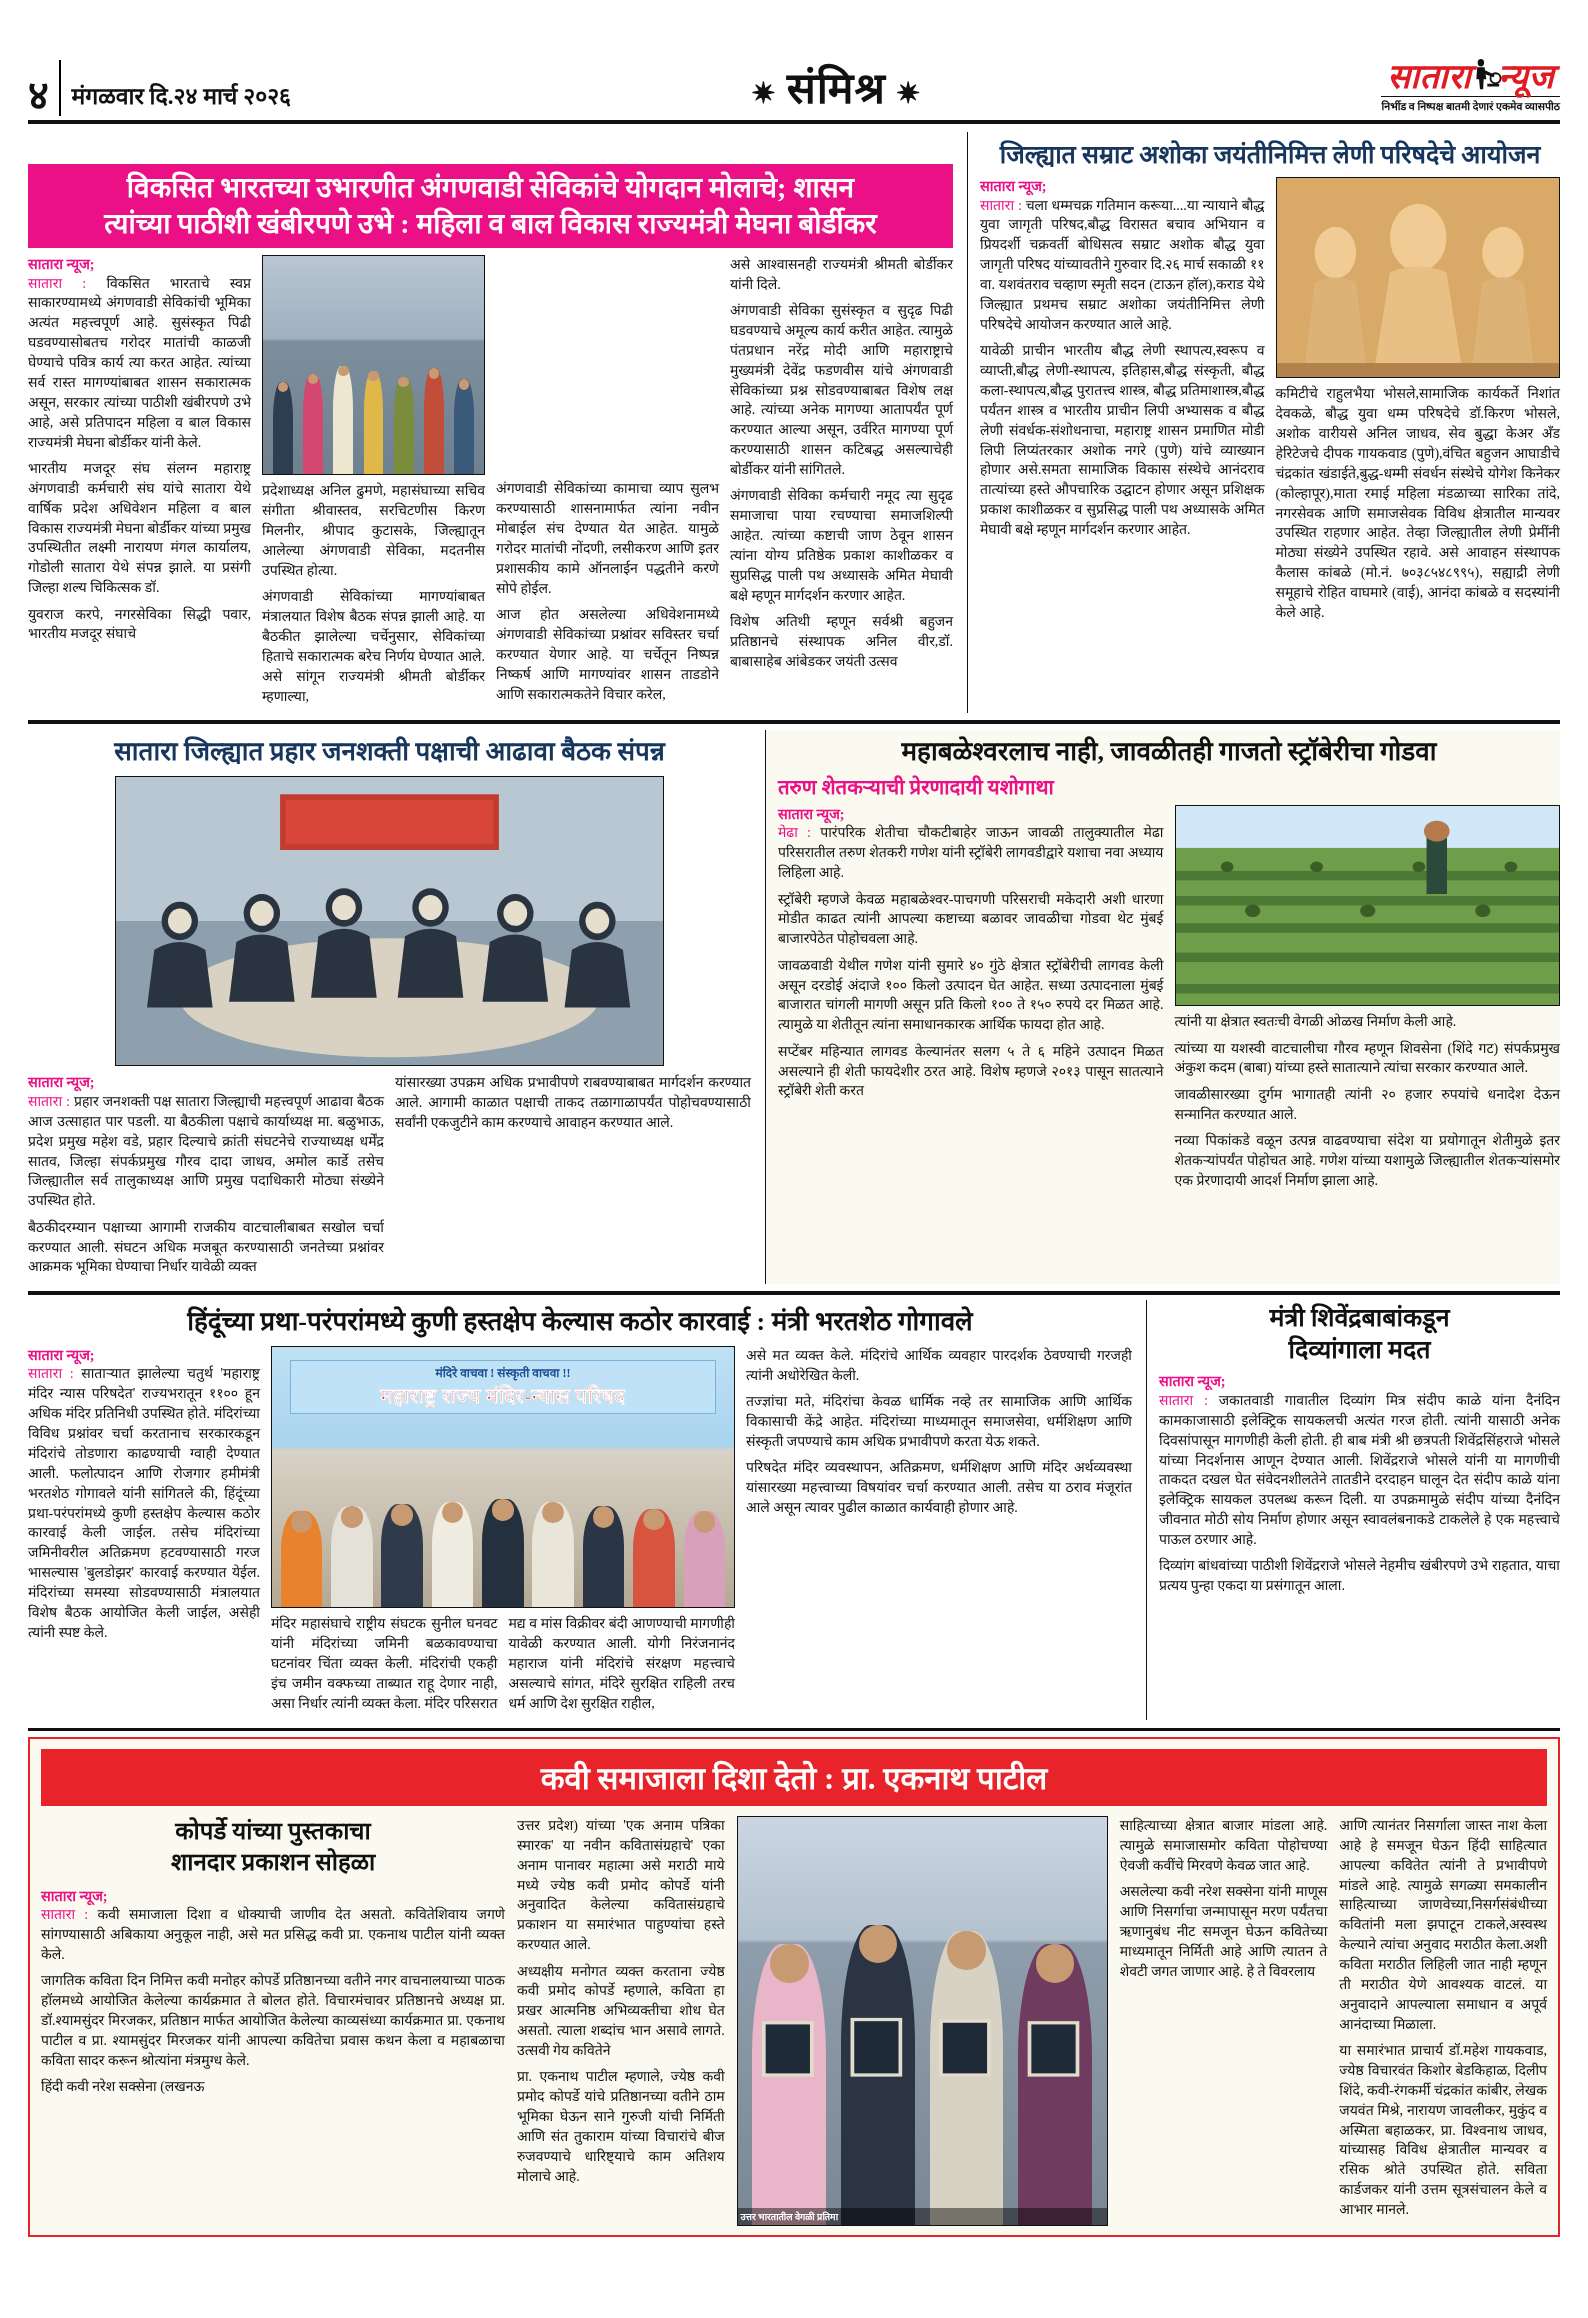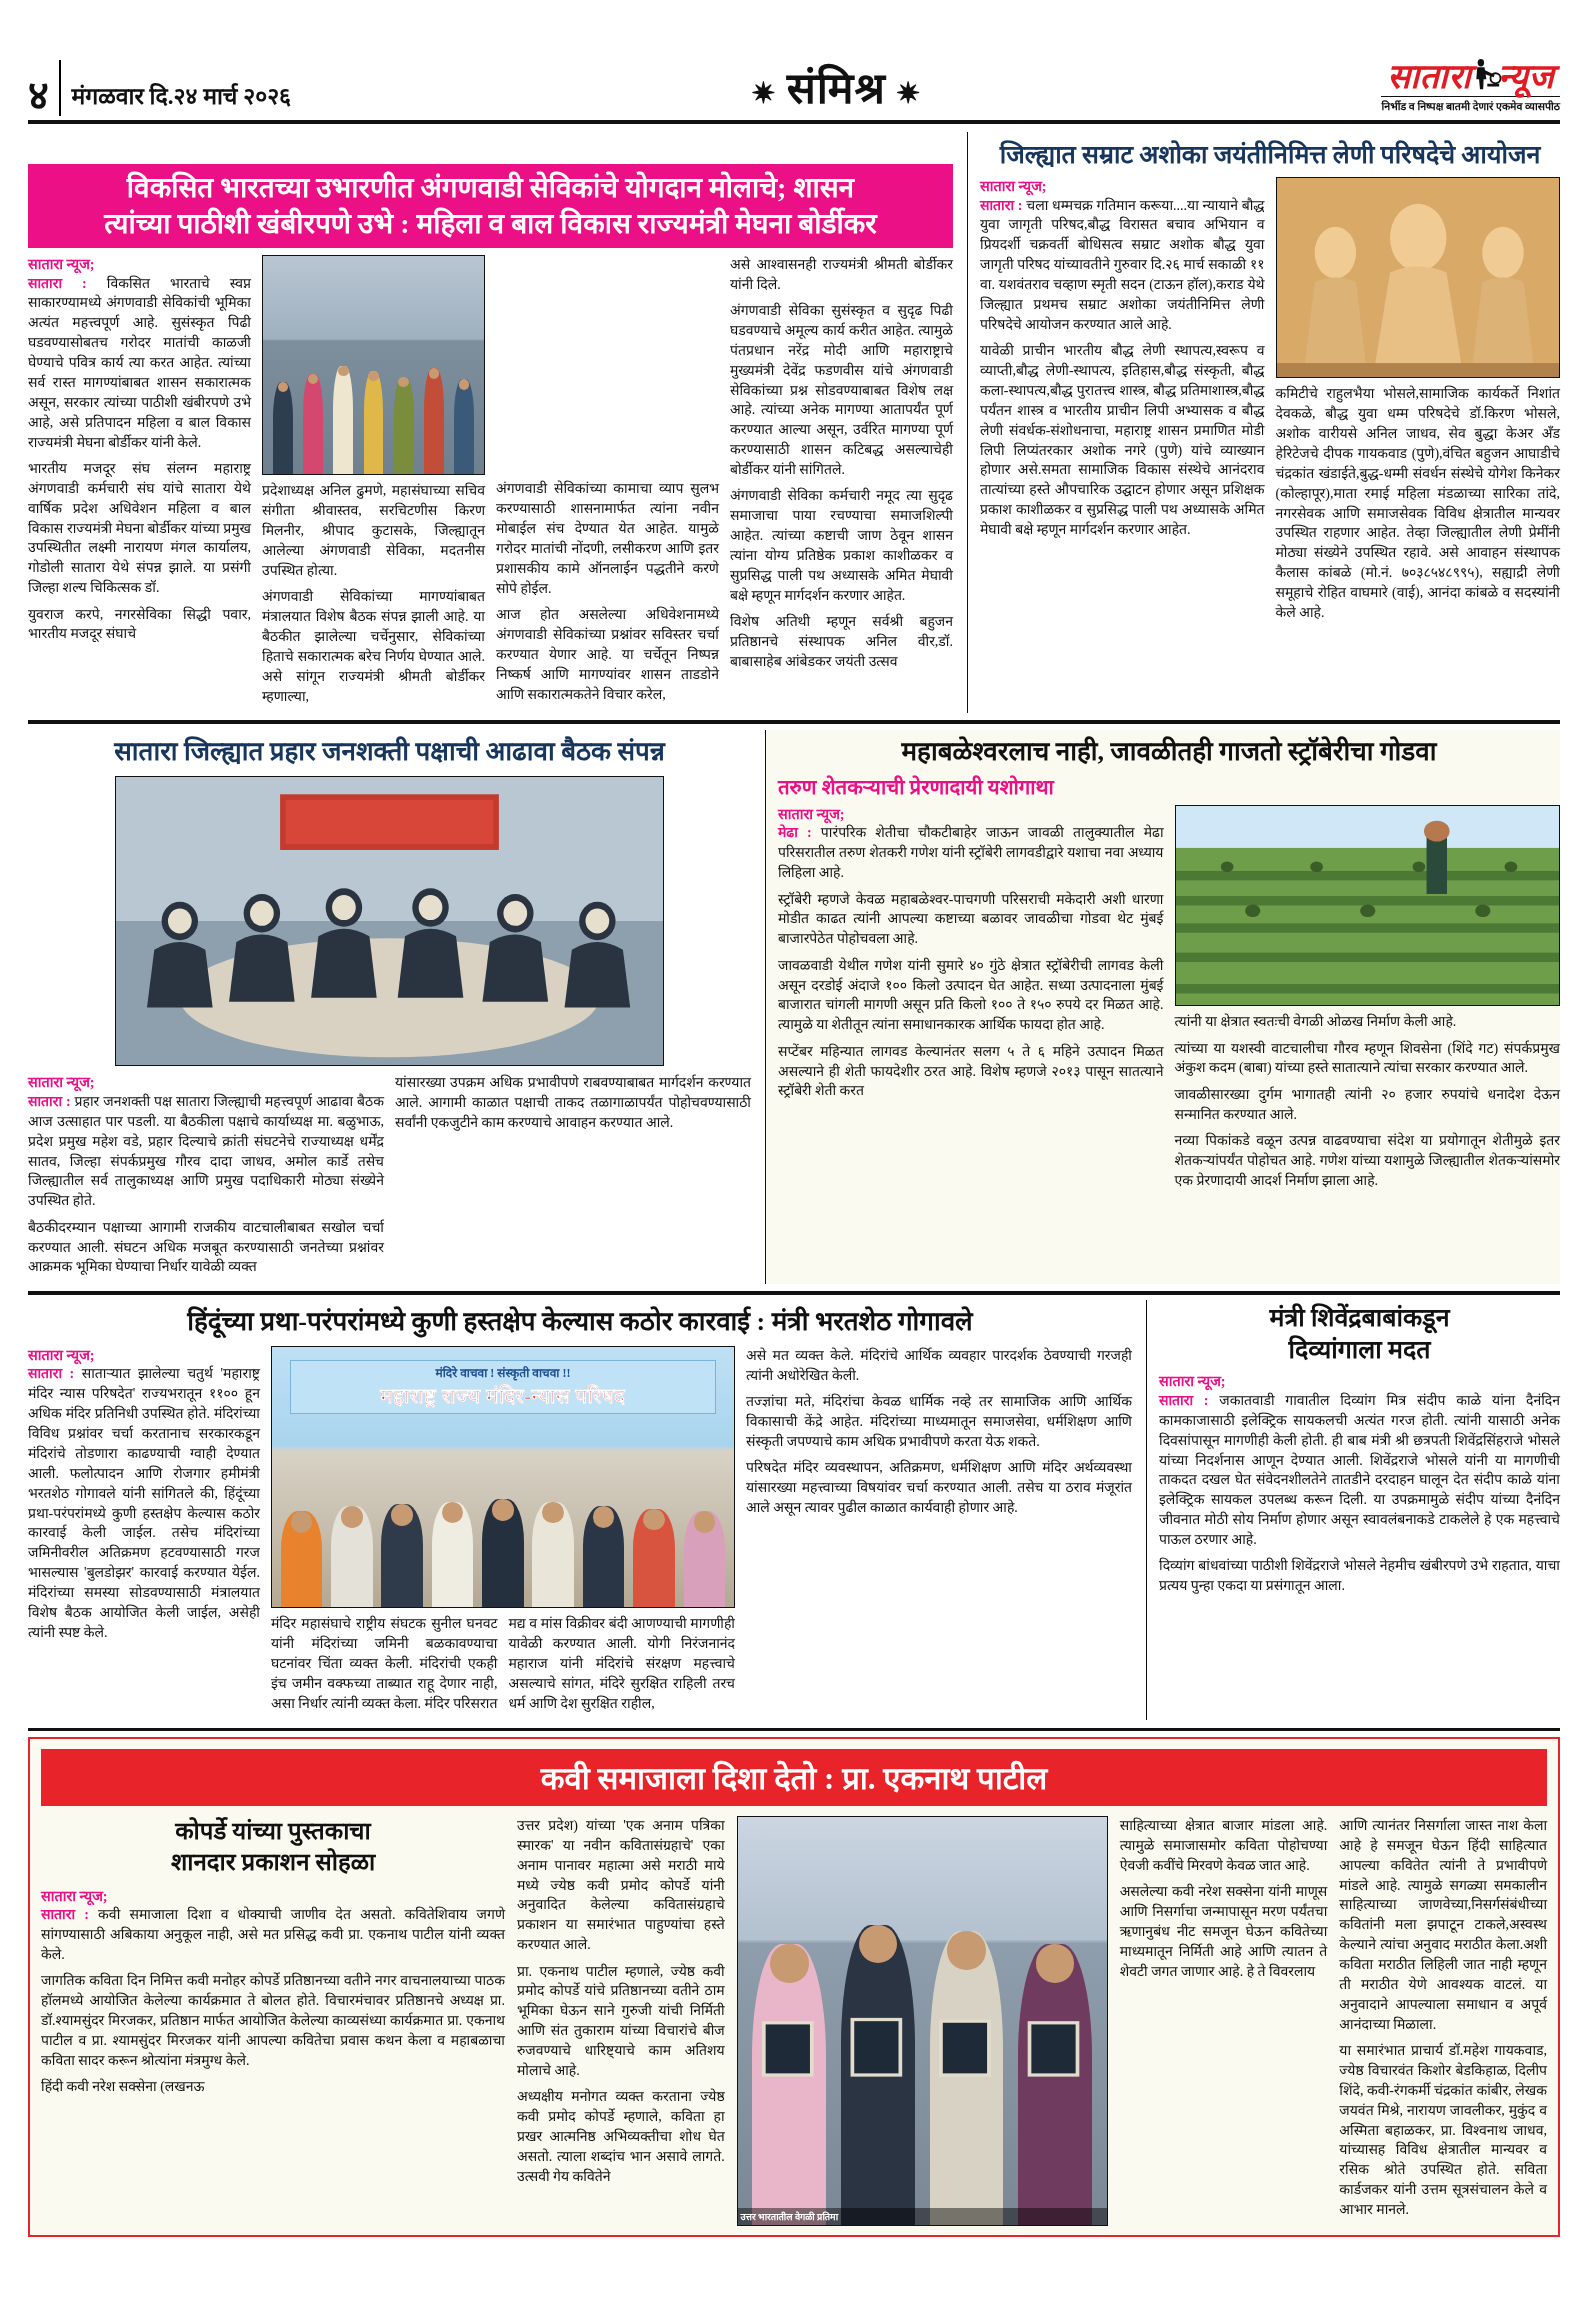--- a/index.html
+++ b/index.html
@@ -35,21 +35,21 @@
   .band-pink .band-txt{font-size:28px;font-weight:700;line-height:1.28;padding:6.5px 8.3px;}
   .hd-navy{color:#17365d;font-weight:700;text-align:center;}
   .hd-black{color:#111;font-weight:700;text-align:center;}
 
   .colwrap{display:flex;gap:12px;}
   .col{flex:1;}
   p.bd{
     font-size:14px;line-height:1.42;text-align:justify;
     margin:0 0 6.5px 0;text-justify:inter-word;hyphens:auto;
   }
-  .dateline{color:#ec1087;font-weight:700;}
+  .dateline{color:#ec1087;font-weight:400;}
   .credit{color:#ec1087;font-weight:700;font-size:14.4px;display:block;line-height:1.3;}
 
   .photo{background:#d8d8d8;border:1.4px solid #111;position:relative;overflow:hidden;}
   .photo .ph-cap{position:absolute;left:0;right:0;bottom:0;font-size:9.3px;background:rgba(0,0,0,.45);color:#fff;padding:1.9px 2.8px;}
 
   
   .ph-people{background:
      linear-gradient(180deg,#b9c6d2 0%,#9fb0bf 38%,#7d8e9c 39%,#6f808e 100%);}
   .ph-buddha{background:
      radial-gradient(circle at 50% 32%,#f7d9a0 0%,#e0b071 45%,#b5824a 100%);}
@@ -421,22 +421,22 @@
           <span class="credit">सातारा न्यूज;</span>
           <span class="dateline">सातारा :</span>
           <span>कवी समाजाला दिशा व धोक्याची जाणीव देत असतो. कवितेशिवाय जगणे सांगण्यासाठी अबिकाया अनुकूल नाही, असे मत प्रसिद्ध कवी प्रा. एकनाथ पाटील यांनी व्यक्त केले.</span>
         </p>
         <p class="bd">जागतिक कविता दिन निमित्त कवी मनोहर कोपर्डे प्रतिष्ठानच्या वतीने नगर वाचनालयाच्या पाठक हॉलमध्ये आयोजित केलेल्या कार्यक्रमात ते बोलत होते. विचारमंचावर प्रतिष्ठानचे अध्यक्ष प्रा. डॉ.श्यामसुंदर मिरजकर, प्रतिष्ठान मार्फत आयोजित केलेल्या काव्यसंध्या कार्यक्रमात प्रा. एकनाथ पाटील व प्रा. श्यामसुंदर मिरजकर यांनी आपल्या कवितेचा प्रवास कथन केला व महाबळाचा कविता सादर करून श्रोत्यांना मंत्रमुग्ध केले.</p>
         <p class="bd">हिंदी कवी नरेश सक्सेना (लखनऊ</p>
       </div>
 
       <div class="col">
         <p class="bd">उत्तर प्रदेश) यांच्या 'एक अनाम पत्रिका स्मारक' या नवीन कवितासंग्रहाचे' एका अनाम पानावर महात्मा असे मराठी माये मध्ये ज्येष्ठ कवी प्रमोद कोपर्डे यांनी अनुवादित केलेल्या कवितासंग्रहाचे प्रकाशन या समारंभात पाहुण्यांचा हस्ते करण्यात आले.</p>
+        <p class="bd">अध्यक्षीय मनोगत व्यक्त करताना ज्येष्ठ कवी प्रमोद कोपर्डे म्हणाले, कविता हा प्रखर आत्मनिष्ठ अभिव्यक्तीचा शोध घेत असतो. त्याला शब्दांच भान असावे लागते. उत्सवी गेय कवितेने</p>
         <p class="bd">प्रा. एकनाथ पाटील म्हणाले, ज्येष्ठ कवी प्रमोद कोपर्डे यांचे प्रतिष्ठानच्या वतीने ठाम भूमिका घेऊन साने गुरुजी यांची निर्मिती आणि संत तुकाराम यांच्या विचारांचे बीज रुजवण्याचे धारिष्ट्याचे काम अतिशय मोलाचे आहे.</p>
-        <p class="bd">अध्यक्षीय मनोगत व्यक्त करताना ज्येष्ठ कवी प्रमोद कोपर्डे म्हणाले, कविता हा प्रखर आत्मनिष्ठ अभिव्यक्तीचा शोध घेत असतो. त्याला शब्दांच भान असावे लागते. उत्सवी गेय कवितेने</p>
       </div>
 
       <div style="flex:0 0 371px;">
         <div class="photo ph-book" style="height:408px;">
           <div class="figs" style="height:80%;">
             <div class="fig" style="width:20%;height:86%;background:#e8b6c8">
                 <i style="background:#c79a72"></i>
               </div>
             <div class="fig" style="width:20%;height:92%;background:#2b3443">
                 <i style="background:#c79a72"></i>

